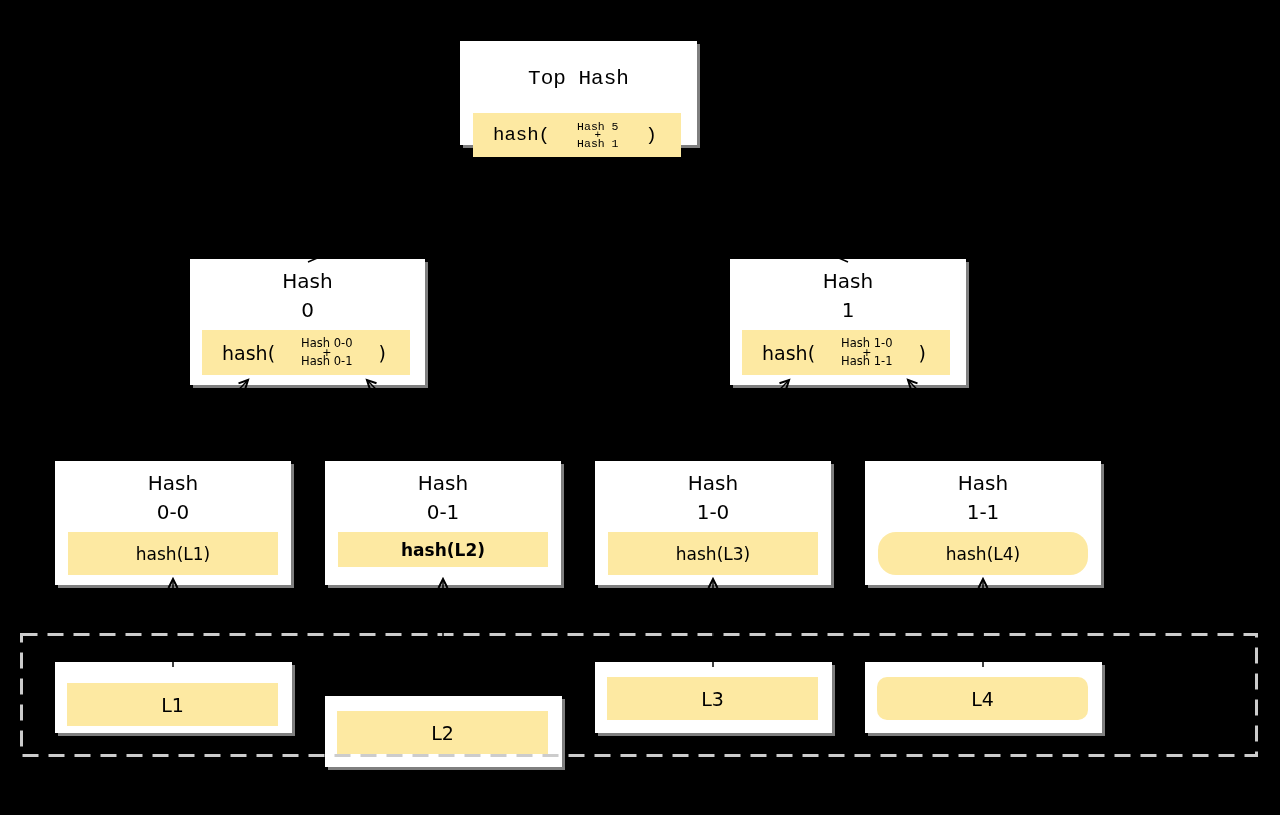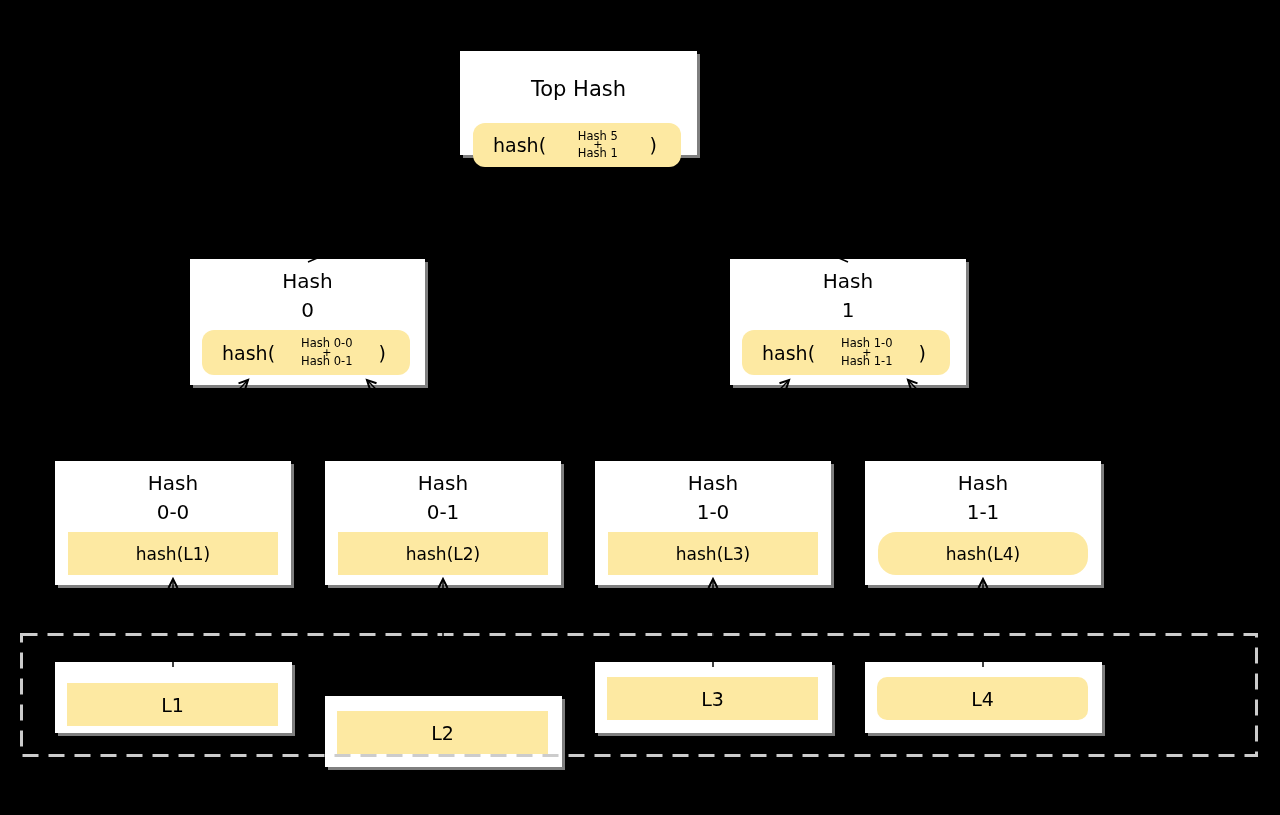--- a/index.html
+++ b/index.html
@@ -21,21 +21,21 @@
   .title-two{
     position:absolute;left:0;right:0;top:8px;
     text-align:center;font-size:20px;line-height:29px;color:#000;
   }
   .hl{
     position:absolute;
     background:#FDE9A2;
   }
   .formula{
     display:flex;align-items:center;justify-content:space-between;
-    box-sizing:border-box;padding:0 24px 0 20px;border-radius:12px;
+    box-sizing:border-box;padding:0 24px 0 20px;
   }
   .fn{font-size:19px;}
   .stack{
     flex:1;display:flex;flex-direction:column;align-items:center;
     font-size:11.5px;line-height:9.5px;
   }
   .stack .plus{font-size:11px;line-height:8px;}
   .center-text{
     display:flex;align-items:center;justify-content:center;
     font-size:17px;
@@ -44,21 +44,21 @@
     display:flex;align-items:center;justify-content:center;
     font-size:19px;
   }
   #overlay{
     position:absolute;left:0;top:0;z-index:5;pointer-events:none;
   }
 </style>
 </head>
 <body>
 
-<div class="node" style="left:460px;top:51px;width:237px;height:104px;">
+<div class="node" style="left:460px;top:41px;width:237px;height:104px;font-family:Liberation Mono, monospace;">
   <div class="title-one">Top Hash</div>
   <div class="hl formula" style="left:13px;top:72px;width:208px;height:44px;">
     <span class="fn">hash(</span>
     <span class="stack">
       <span>Hash 5</span>
       <span class="plus">+</span>
       <span>Hash 1</span>
     </span>
     <span class="fn">)</span>
   </div>
@@ -104,21 +104,21 @@
   <div class="hl center-text" style="left:13px;top:71px;width:210px;height:43px;">
     <span>hash(L1)</span>
   </div>
 </div>
 
 <div class="node" style="left:325px;top:461px;width:236px;height:124px;">
   <div class="title-two">
     <div>Hash</div>
     <div>0-1</div>
   </div>
-  <div class="hl center-text" style="left:13px;top:71px;width:210px;height:43px;">
+  <div class="hl center-text" style="left:13px;top:71px;width:210px;height:35px;font-weight:bold;">
     <span>hash(L2)</span>
   </div>
 </div>
 
 <div class="node" style="left:595px;top:461px;width:236px;height:124px;">
   <div class="title-two">
     <div>Hash</div>
     <div>1-0</div>
   </div>
   <div class="hl center-text" style="left:13px;top:71px;width:210px;height:43px;">

